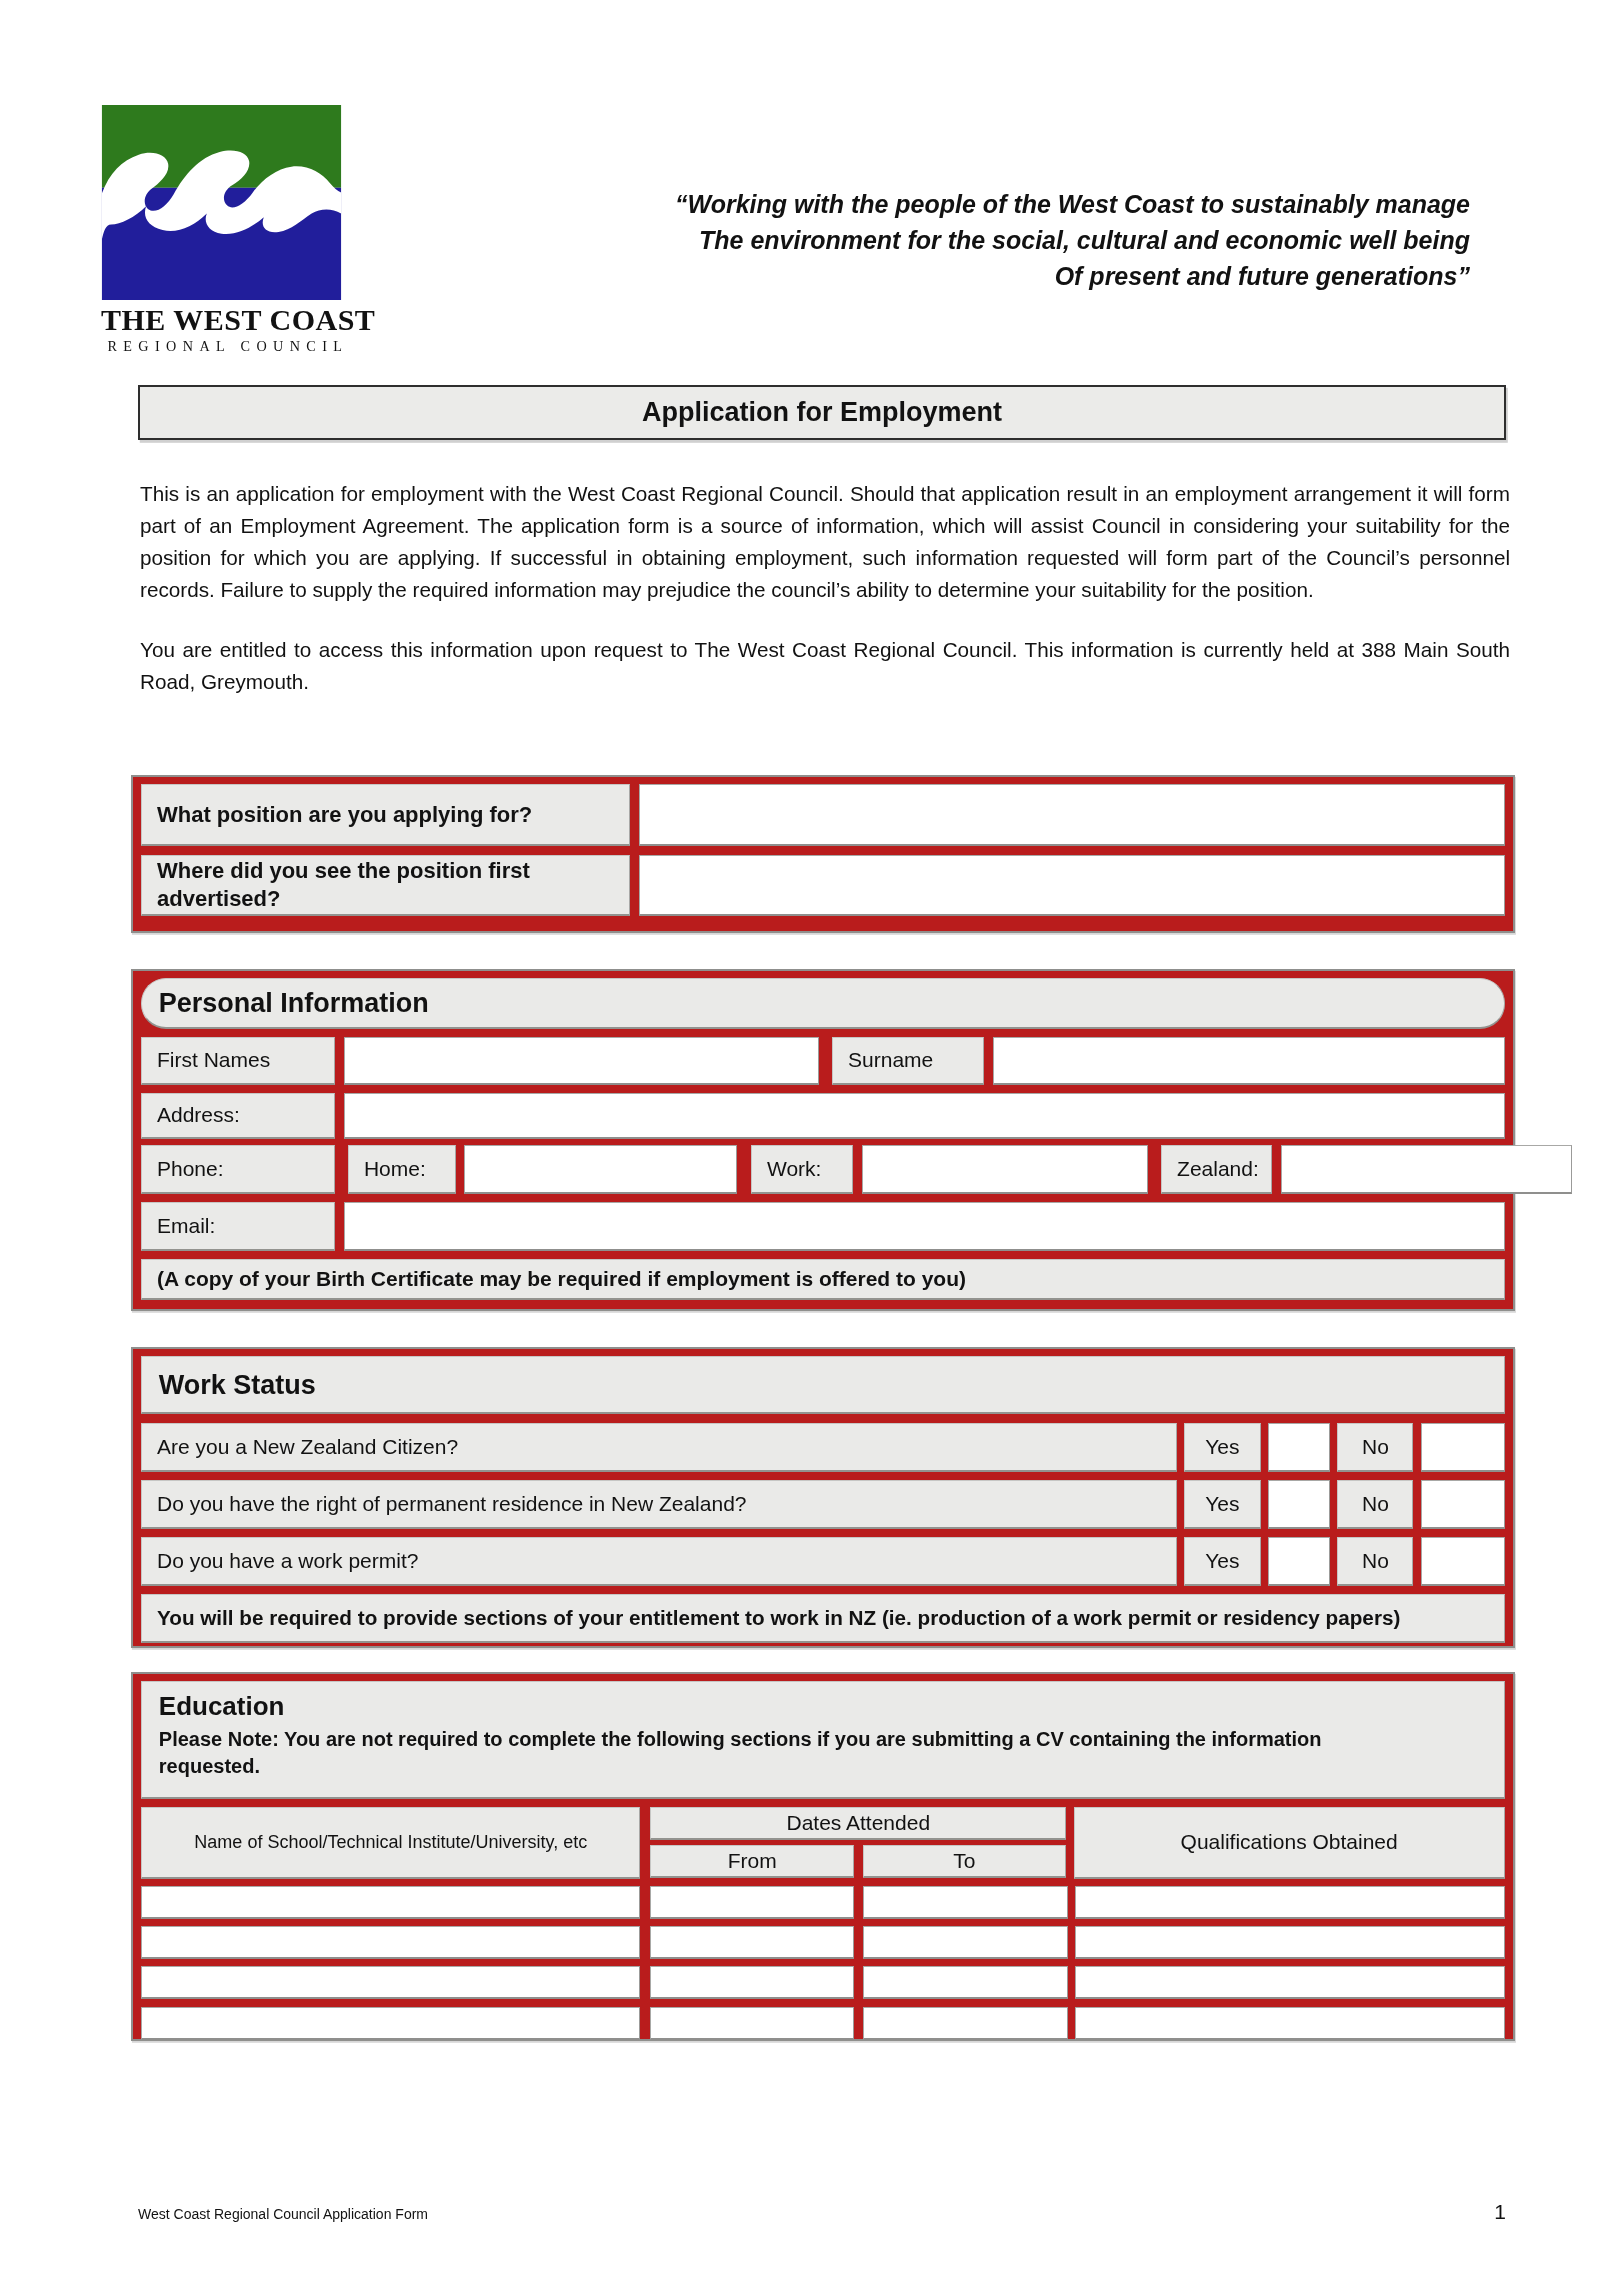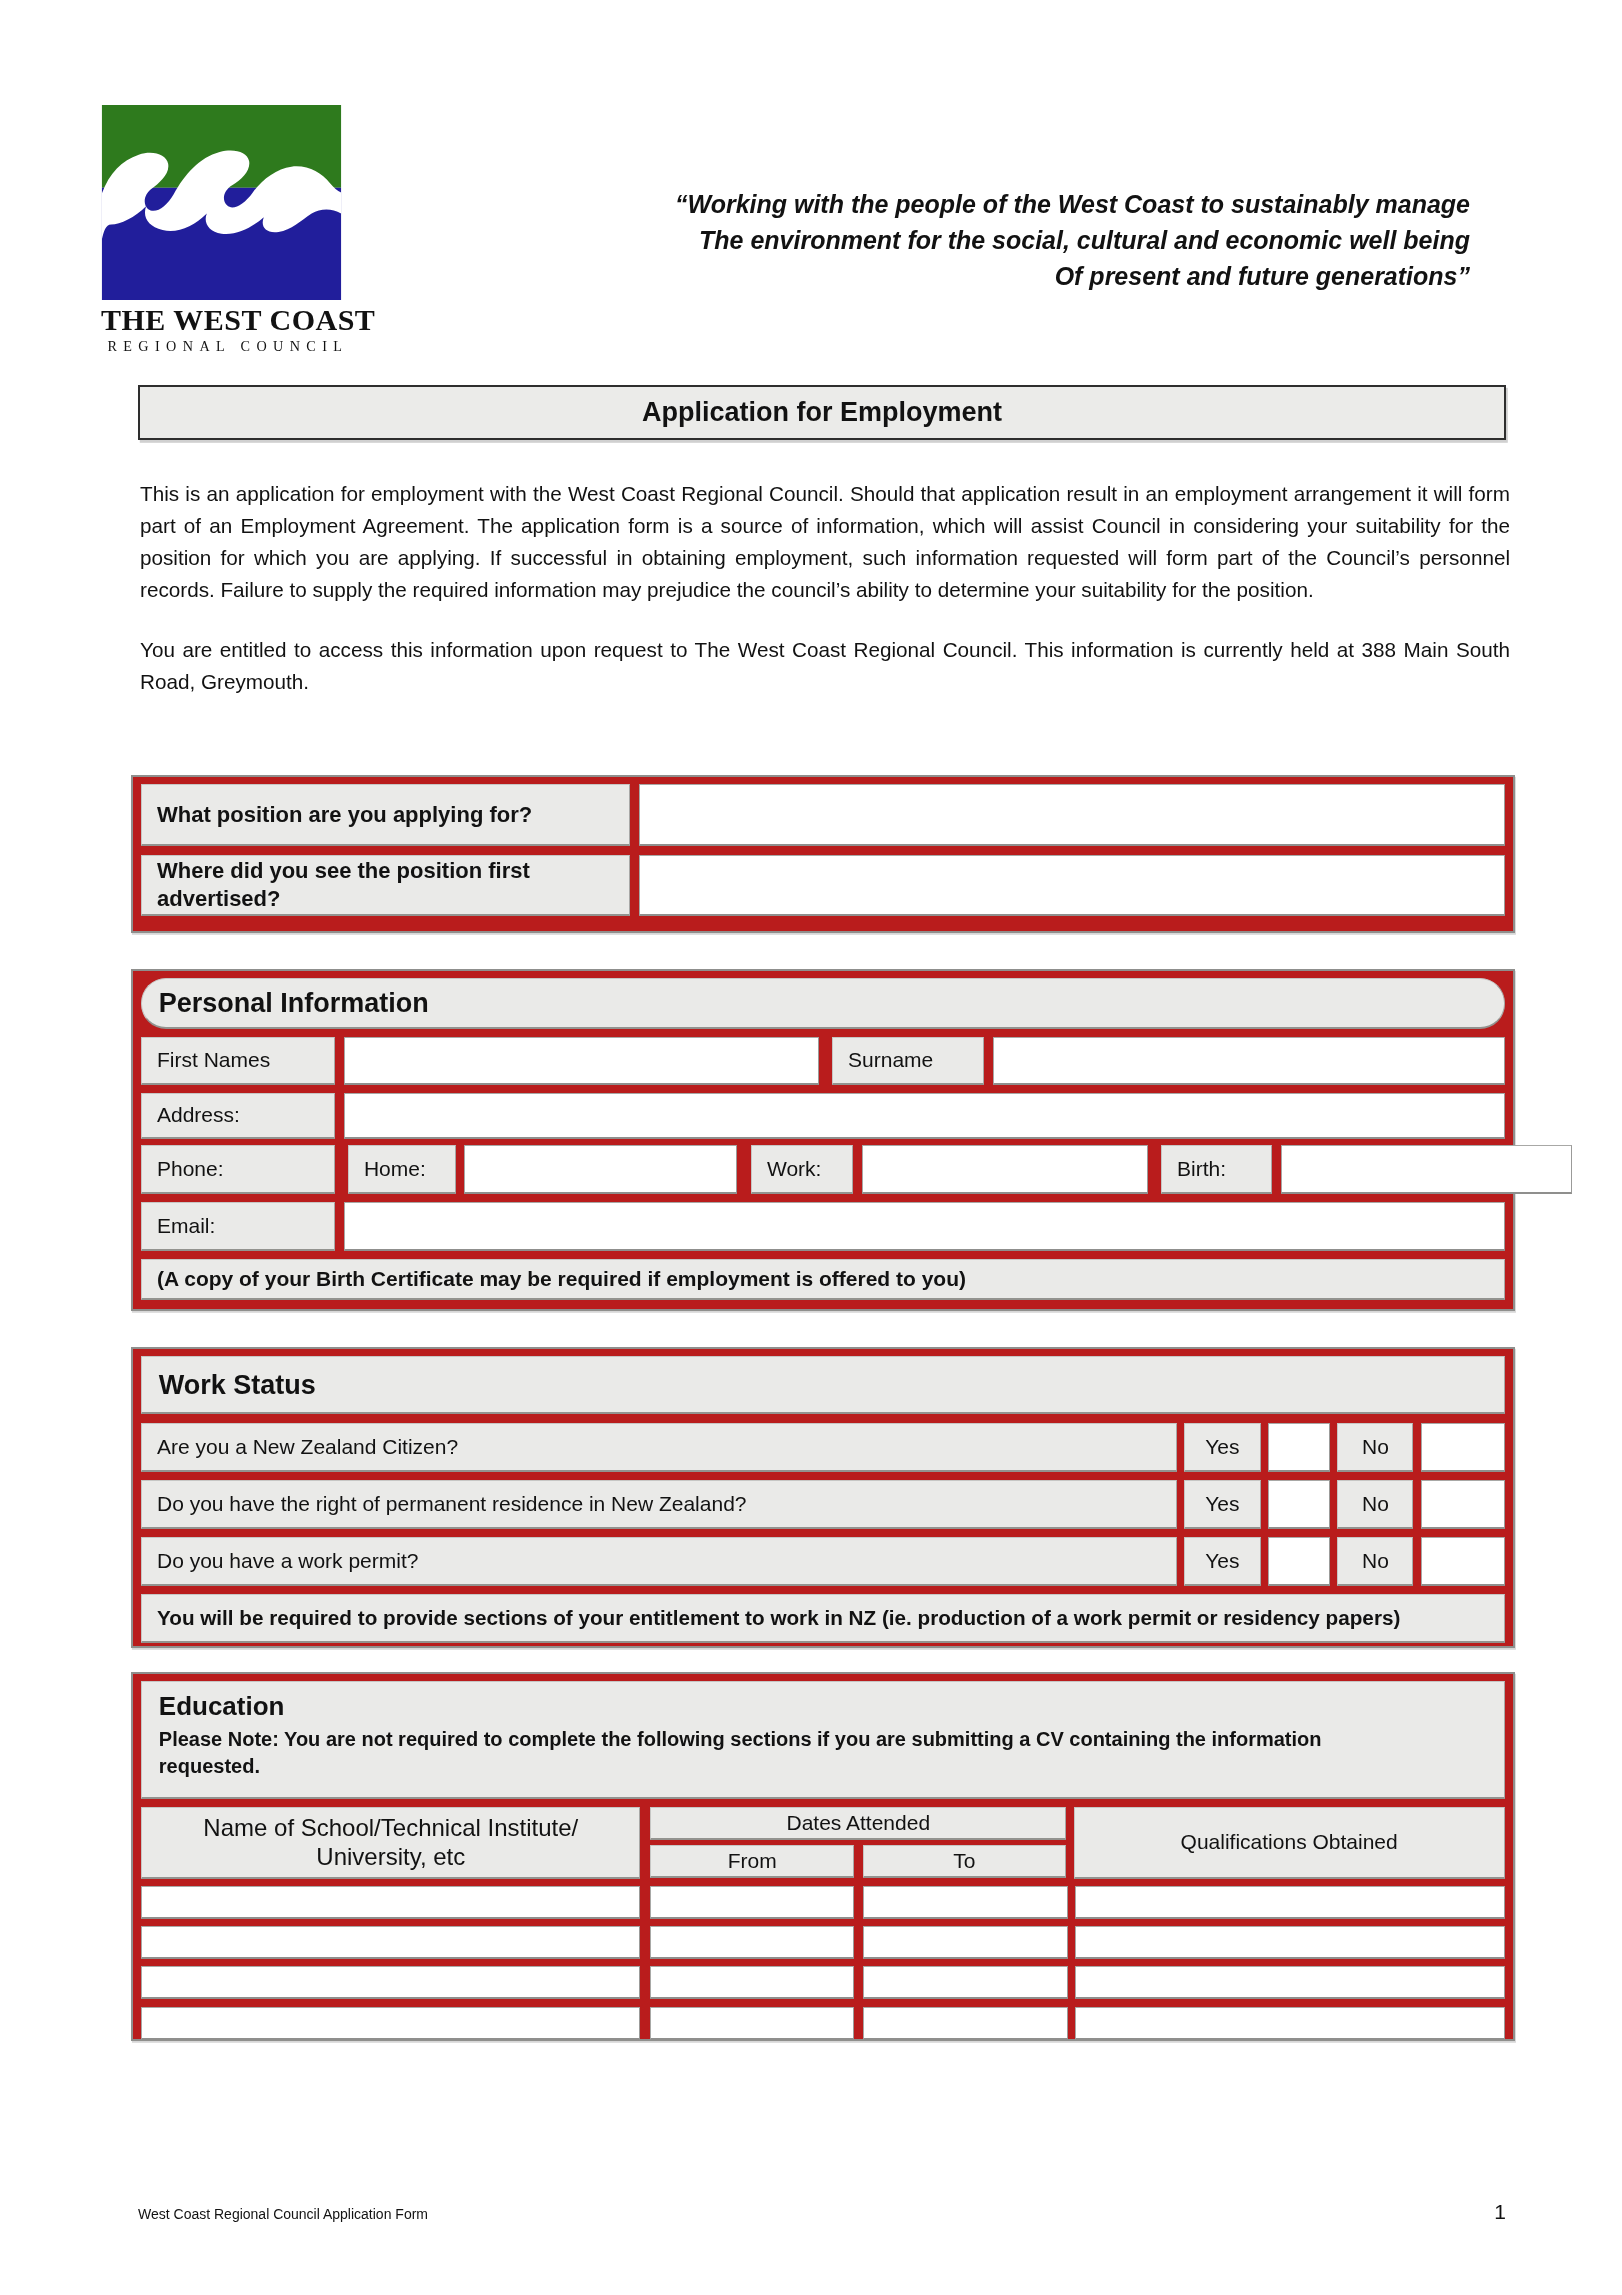--- a/index.html
+++ b/index.html
@@ -117,21 +117,21 @@
   .ws-box1 { width:62px; height:100%; }
   .ws-box2 { width:84px; height:100%; }
   .ws-note { height:49px; margin-top:8.3px; font-weight:bold; font-size:20.7px; }
 
   
   .edu-panel { left:131px; top:1664px; width:1384px; height:369px; }
   .edu-head { display:block; padding:11px 16.5px; height:118px; }
   .edu-title { font-weight:bold; font-size:26px; }
   .edu-note { font-weight:bold; font-size:20px; line-height:27.5px; margin-top:6.4px; width:1198px; }
   .edu-cols { margin-top:7.3px; height:72px; }
-  .col-school { width:499px; margin-right:10px; flex-direction:column; justify-content:center; font-size:24px; line-height:29px; }
+  .col-school { width:499px; margin-right:10px; flex-direction:row; justify-content:center; font-size:18px; line-height:29px; }
   .dates-wrap { width:416px; margin-right:7.3px; display:flex; flex-direction:column; flex:none; }
   .cell-dates { height:33px; }
   .dates-sub { margin-top:5.5px; flex:1; }
   .cell-from { width:204px; margin-right:8.3px; height:33px; }
   .cell-to { flex:1 1 auto; height:33px; }
   .col-qual { flex:1 1 auto; }
   .edu-row { height:33px; margin-top:7.3px; }
   .ec1 { width:499px; margin-right:10px; }
   .ec2 { width:204px; margin-right:8.3px; }
   .ec3 { width:205px; margin-right:7.3px; }
@@ -219,21 +219,21 @@
       <div class="glabel w-label1">Address:</div>
       <input type="text" class="winput in-flex" value="" style="">
     </div>
 
     <div class="frow row-phone">
       <div class="glabel w-label1">Phone:</div>
       <div class="glabel w-home">Home:</div>
       <input type="text" class="winput in-home" value="" style="">
       <div class="glabel w-work">Work:</div>
       <input type="text" class="winput in-work" value="" style="">
-      <div class="glabel w-mobile">Birth:</div>
+      <div class="glabel w-mobile">Zealand:</div>
       <input type="text" class="winput in-flex" value="" style="">
     </div>
 
     <div class="frow row-email">
       <div class="glabel w-label1">Email:</div>
       <input type="text" class="winput in-flex" value="" style="">
     </div>
 
     <div class="glabel note-bar">(A copy of your Birth Certificate may be required if employment is offered to you)</div>
   </div>

